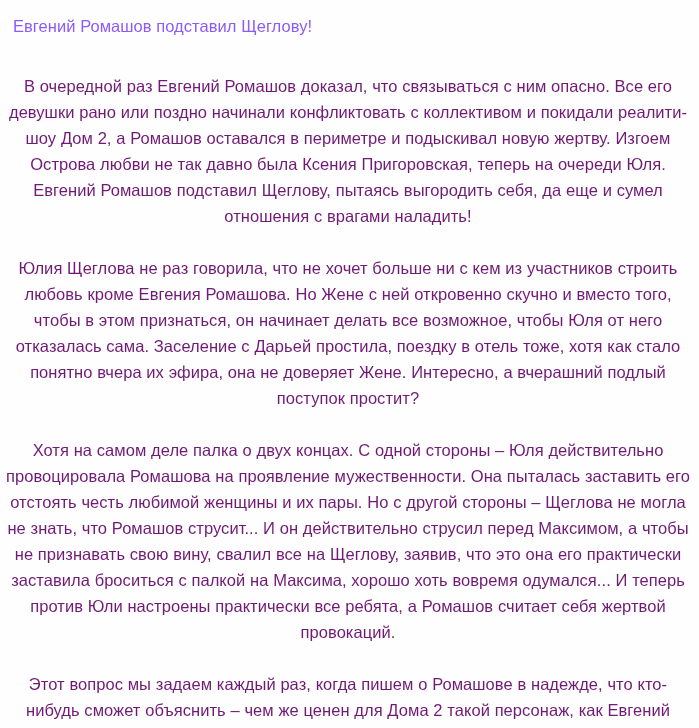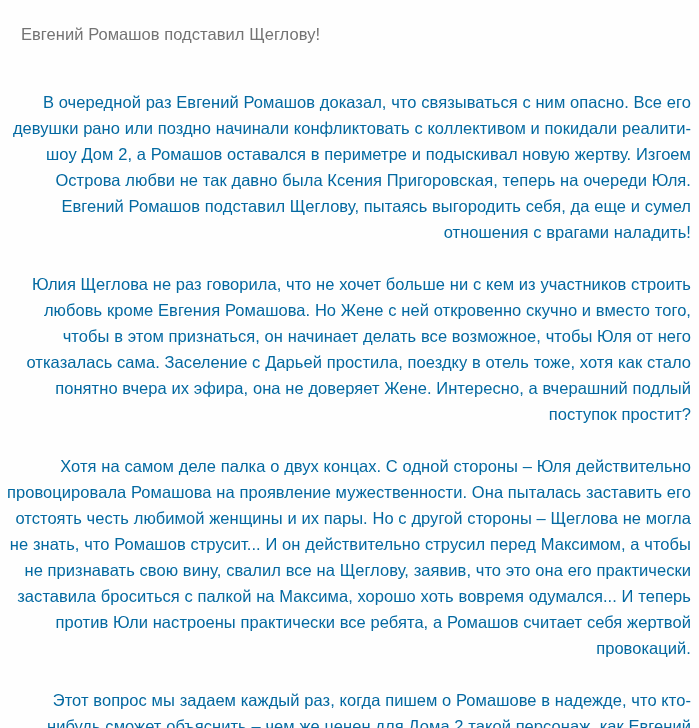--- a/index.html
+++ b/index.html
@@ -18,36 +18,36 @@
   }
   .article {
     box-sizing: border-box;
     width: 699px;
     padding: 5px 8px 0 5px;
   }
   .article-title {
     font-size: 16.5px;
     line-height: 26px;
     font-weight: 400;
-    color: #737373;
-    margin: 16px;
+    color: #8b5cf6;
+    margin: 8px;
     padding: 0;
     letter-spacing: 0.05px;
   }
   .article-body {
     margin: 0;
     padding: 0;
   }
   .paragraph {
     font-size: 16.5px;
     line-height: 26px;
-    color: #0369a1;
+    color: #701a75;
     margin: 0;
     padding: 0;
-    text-align: right;
+    text-align: center;
     letter-spacing: 0.05px;
     word-spacing: 0.1px;
   }
   
   .gap-lg { height: 26px; }
 </style>
 </head>
 <body>
 
 <div class="article">

